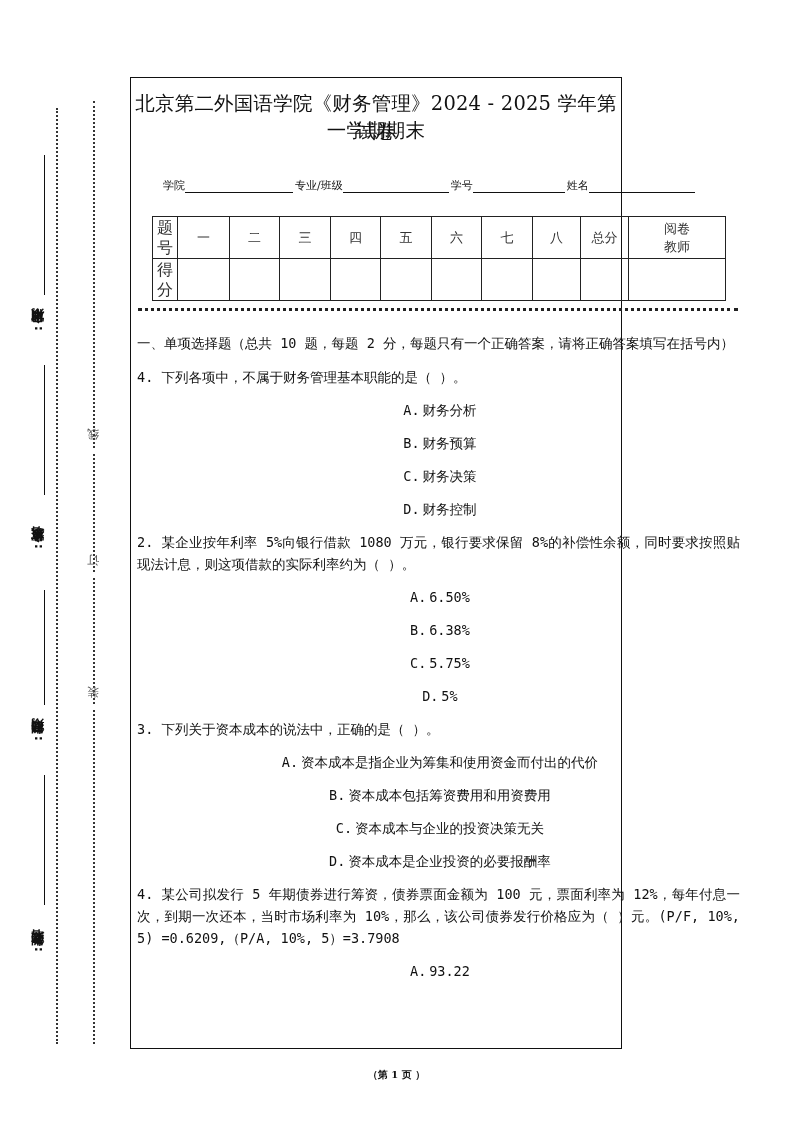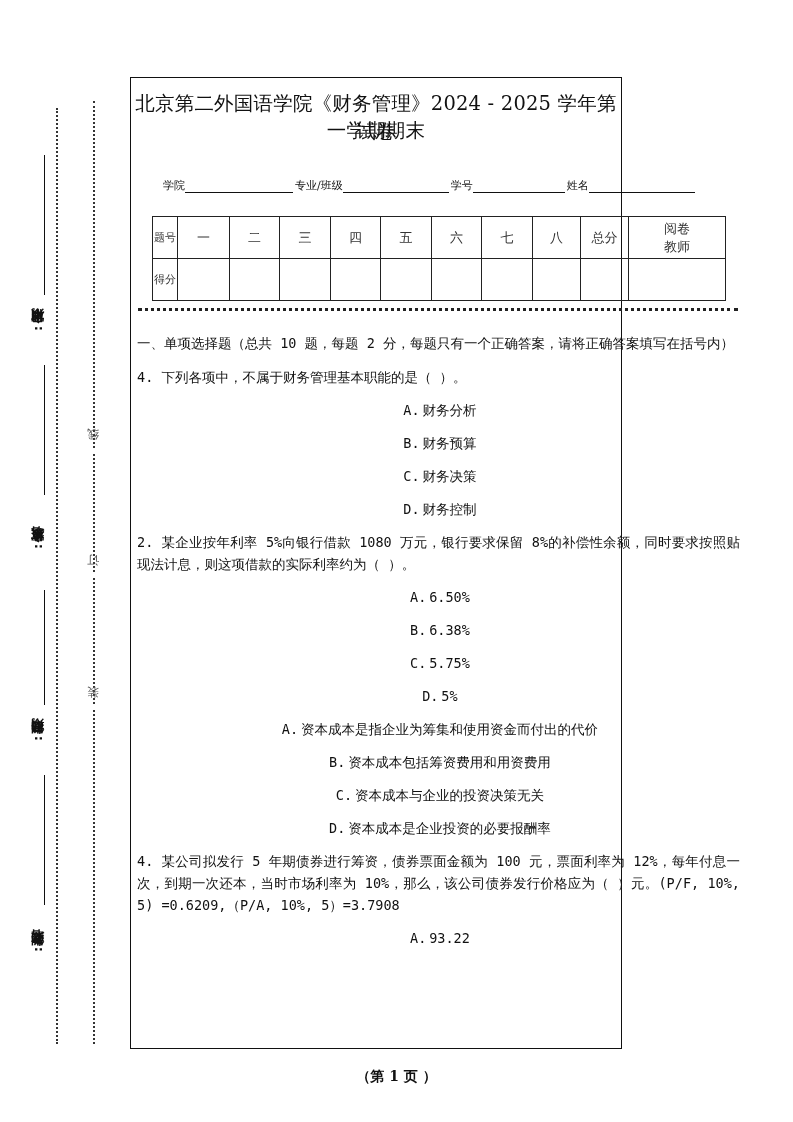--- a/index.html
+++ b/index.html
@@ -44,40 +44,40 @@
   .info-blank { border-bottom: 1px solid #111; height: 14px; margin-right: 2px; }
 
   .score-table {
     position: absolute; left: 21px; top: 138px; width: 574px; border-collapse: collapse;
     font-size: 13px; font-family: "DejaVu Serif", "Liberation Serif", serif;
   }
   .score-table td {
     border: 1px solid #222; text-align: center; vertical-align: middle; color: #333;
     height: 42px; padding: 0;
   }
-  .score-table td.hdr { width: 25px; line-height: 20px; font-size: 11px; }
+  .score-table td.hdr { width: 25px; line-height: 20px; font-size: 16px; }
   .score-table td.teacher { line-height: 18px; font-size: 13px; }
 
   .sep-dots {
     position: absolute; left: 7px; top: 230px; width: 600px; height: 0;
     border-top: 3px dotted #222;
   }
 
   .content {
     position: absolute; left: 6px; top: 254px; width: 603px;
     font-family: "DejaVu Sans Mono", "Liberation Mono", monospace; font-size: 13.5px; color: #111;
   }
   .section-head { line-height: 23px; margin-bottom: 11px; text-align: justify; }
   .q { line-height: 22px; margin-bottom: 11px; text-align: justify; }
   .opt { line-height: 22px; margin-bottom: 11px; text-align: center; }
   .opt .letter { display: inline-block; width: 22px; }
 
   .page-footer {
     position: absolute; top: 1068px; left: 0; width: 793px; text-align: center;
-    font-family: "DejaVu Serif", "Liberation Serif", serif; font-weight: bold; font-size: 14px;
+    font-family: "DejaVu Serif", "Liberation Serif", serif; font-weight: bold; font-size: 10px;
   }
 </style>
 </head>
 <body>
 
 <div class="bind-dots d1"></div>
 <div class="bind-dots d2"></div>
 
 <div class="bind-line" style="top:155px;height:140px;"></div>
 <div class="bind-label" style="top:300px;height:60px;">审核日期:</div>
@@ -148,20 +148,21 @@
     <div class="opt"><span class="letter">B.</span><span>财务预算</span></div>
     <div class="opt"><span class="letter">C.</span><span>财务决策</span></div>
     <div class="opt"><span class="letter">D.</span><span>财务控制</span></div>
 
     <div class="q">2. 某企业按年利率 5%向银行借款 1080 万元，银行要求保留 8%的补偿性余额，同时要求按照贴现法计息，则这项借款的实际利率约为（   ）。</div>
     <div class="opt"><span class="letter">A.</span><span>6.50%</span></div>
     <div class="opt"><span class="letter">B.</span><span>6.38%</span></div>
     <div class="opt"><span class="letter">C.</span><span>5.75%</span></div>
     <div class="opt"><span class="letter">D.</span><span>5%</span></div>
 
+    <div class="q">3. 下列关于资本成本的说法中，正确的是（   ）。</div>
     <div class="opt"><span class="letter">A.</span><span>资本成本是指企业为筹集和使用资金而付出的代价</span></div>
     <div class="opt"><span class="letter">B.</span><span>资本成本包括筹资费用和用资费用</span></div>
     <div class="opt"><span class="letter">C.</span><span>资本成本与企业的投资决策无关</span></div>
     <div class="opt"><span class="letter">D.</span><span>资本成本是企业投资的必要报酬率</span></div>
 
     <div class="q">4. 某公司拟发行 5 年期债券进行筹资，债券票面金额为 100 元，票面利率为 12%，每年付息一次，到期一次还本，当时市场利率为 10%，那么，该公司债券发行价格应为（   ）元。(P/F, 10%, 5) =0.6209,（P/A, 10%, 5）=3.7908</div>
     <div class="opt"><span class="letter">A.</span><span>93.22</span></div>
   </div>
 </div>
 

